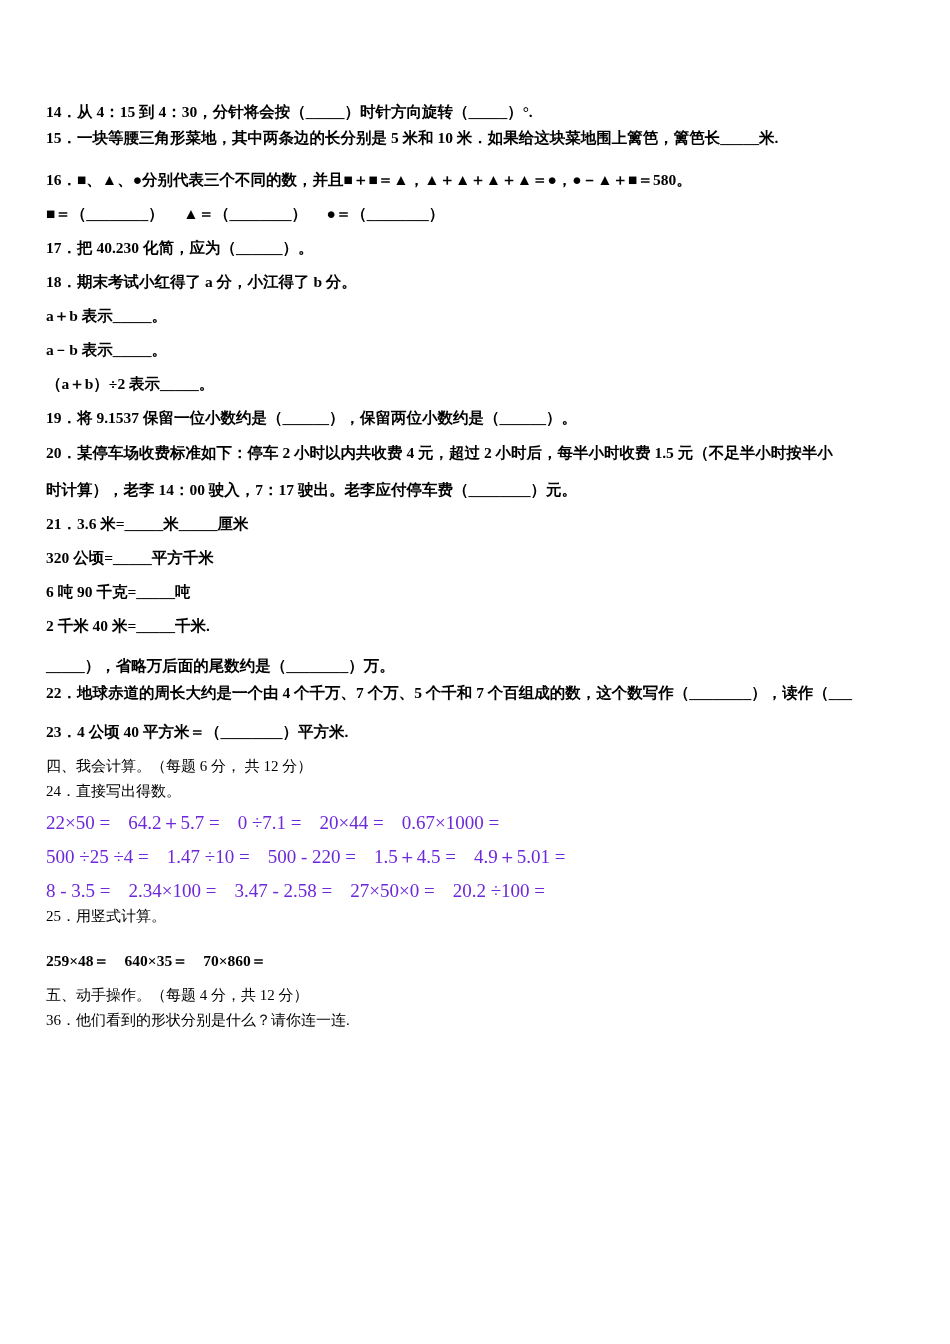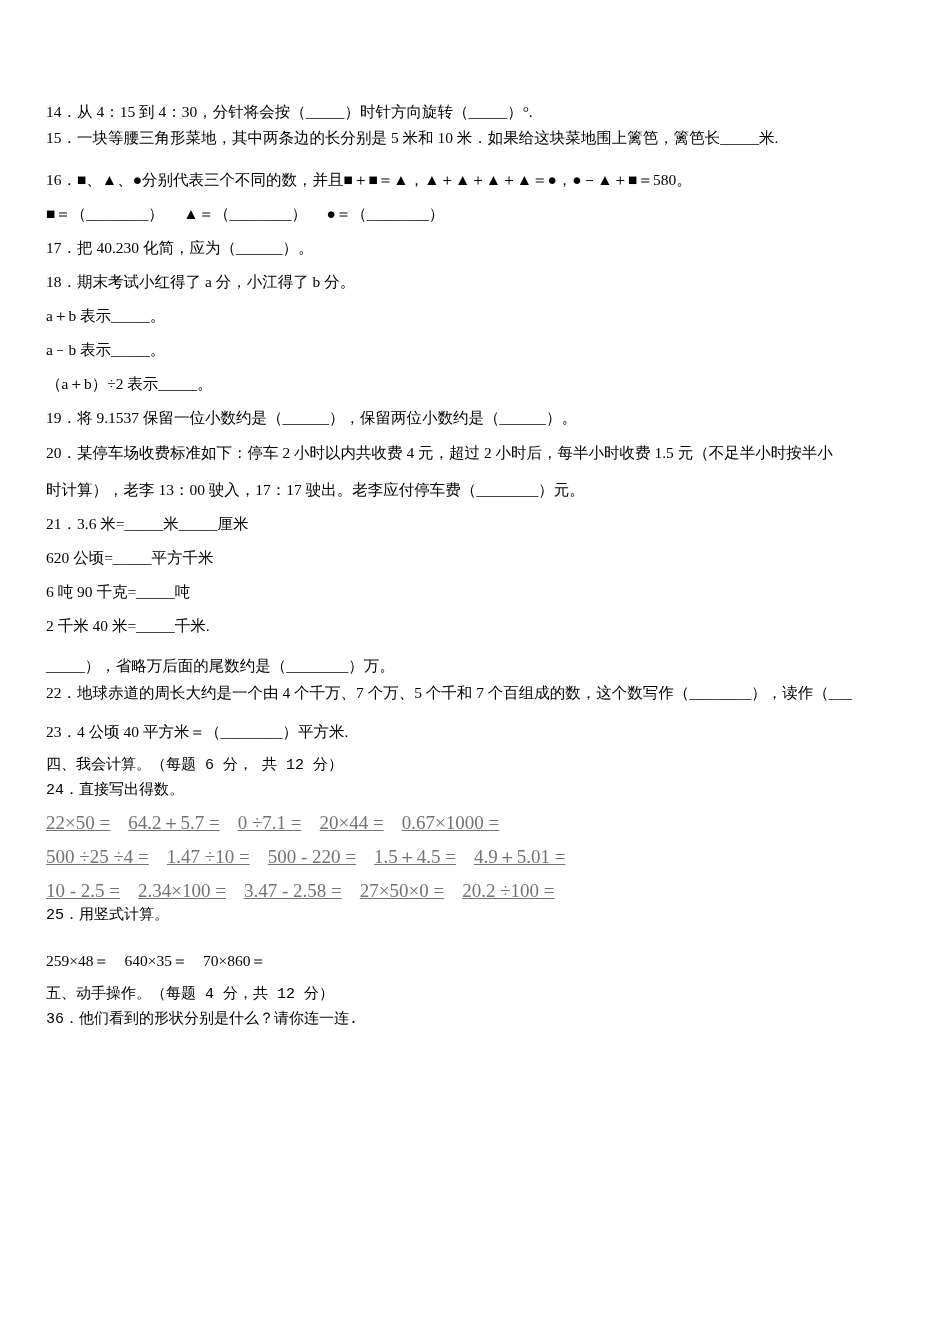--- a/index.html
+++ b/index.html
@@ -1,54 +1,54 @@
 <!DOCTYPE html>
 <html><head>
 <meta charset="utf-8">
 <style>
   html, body { margin: 0; padding: 0; background: #ffffff; }
   body { width: 950px; height: 1344px; position: relative; overflow: hidden; color: #000; }
-  .line { position: absolute; left: 46px; white-space: nowrap; font-family: "Liberation Serif", "DejaVu Serif", serif; font-size: 15.5px; font-weight: normal; line-height: 20px; }
-  .sec { font-weight: normal; font-family: Liberation Mono, monospace; font-size: 15px; }
-  .math { font-weight: normal; font-family: "Liberation Serif", "DejaVu Serif", serif; font-size: 19px; color: #737373; text-decoration: underline; }
+  .line { position: absolute; left: 46px; white-space: nowrap; font-family: "Liberation Serif", "DejaVu Serif", serif; font-size: 15.5px; font-weight: bold; line-height: 20px; }
+  .sec { font-weight: normal; font-family: Liberation Serif, serif; font-size: 15px; }
+  .math { font-weight: normal; font-family: "Liberation Serif", "DejaVu Serif", serif; font-size: 19px; color: #6d28d9; }
   .math span { margin-right: 18px; }
 </style>
 </head>
 <body>
 
 <div class="line" style="top:102px">14．从 4：15 到 4：30，分针将会按（_____）时针方向旋转（_____）°.</div>
 <div class="line" style="top:128px">15．一块等腰三角形菜地，其中两条边的长分别是 5 米和 10 米．如果给这块菜地围上篱笆，篱笆长_____米.</div>
 <div class="line" style="top:170px">16．■、▲、●分别代表三个不同的数，并且■＋■＝▲，▲＋▲＋▲＋▲＝●，●－▲＋■＝580。</div>
 <div class="line" style="top:204px">■＝（________）　 ▲＝（________）　 ●＝（________）</div>
 <div class="line" style="top:238px">17．把 40.230 化简，应为（______）。</div>
 <div class="line" style="top:272px">18．期末考试小红得了 a 分，小江得了 b 分。</div>
 <div class="line" style="top:306px">a＋b 表示_____。</div>
 <div class="line" style="top:340px">a﹣b 表示_____。</div>
 <div class="line" style="top:374px">（a＋b）÷2 表示_____。</div>
 <div class="line" style="top:408px">19．将 9.1537 保留一位小数约是（______），保留两位小数约是（______）。</div>
 <div class="line" style="top:443px">20．某停车场收费标准如下：停车 2 小时以内共收费 4 元，超过 2 小时后，每半小时收费 1.5 元（不足半小时按半小</div>
-<div class="line" style="top:480px">时计算），老李 13：00 驶入，17：17 驶出。老李应付停车费（________）元。</div>
+<div class="line" style="top:480px">时计算），老李 14：00 驶入，7：17 驶出。老李应付停车费（________）元。</div>
 <div class="line" style="top:514px">21．3.6 米=_____米_____厘米</div>
-<div class="line" style="top:548px">620 公顷=_____平方千米</div>
+<div class="line" style="top:548px">320 公顷=_____平方千米</div>
 <div class="line" style="top:582px">6 吨 90 千克=_____吨</div>
 <div class="line" style="top:616px">2 千米 40 米=_____千米.</div>
 <div class="line" style="top:683px">22．地球赤道的周长大约是一个由 4 个千万、7 个万、5 个千和 7 个百组成的数，这个数写作（________），读作（___</div>
 <div class="line" style="top:656px">_____），省略万后面的尾数约是（________）万。</div>
 <div class="line" style="top:722px">23．4 公顷 40 平方米＝（________）平方米.</div>
 
 <div class="line sec" style="top:756px">四、我会计算。（每题 6 分， 共 12 分）</div>
 <div class="line sec" style="top:781px">24．直接写出得数。</div>
 
 <div class="line math" style="top:813px">
   <span>22×50 =</span><span>64.2＋5.7 =</span><span>0 ÷7.1 =</span><span>20×44 =</span><span>0.67×1000 =</span>
 </div>
 <div class="line math" style="top:847px">
   <span>500 ÷25 ÷4 =</span><span>1.47 ÷10 =</span><span>500 - 220 =</span><span>1.5＋4.5 =</span><span>4.9＋5.01 =</span>
 </div>
 <div class="line math" style="top:881px">
-  <span>10 - 2.5 =</span><span>2.34×100 =</span><span>3.47 - 2.58 =</span><span>27×50×0 =</span><span>20.2 ÷100 =</span>
+  <span>8 - 3.5 =</span><span>2.34×100 =</span><span>3.47 - 2.58 =</span><span>27×50×0 =</span><span>20.2 ÷100 =</span>
 </div>
 
 <div class="line sec" style="top:906px">25．用竖式计算。</div>
 <div class="line" style="top:951px">259×48＝　640×35＝　70×860＝</div>
 
 <div class="line sec" style="top:985px">五、动手操作。（每题 4 分，共 12 分）</div>
 <div class="line sec" style="top:1010px">36．他们看到的形状分别是什么？请你连一连.</div>
 
 </body></html>

